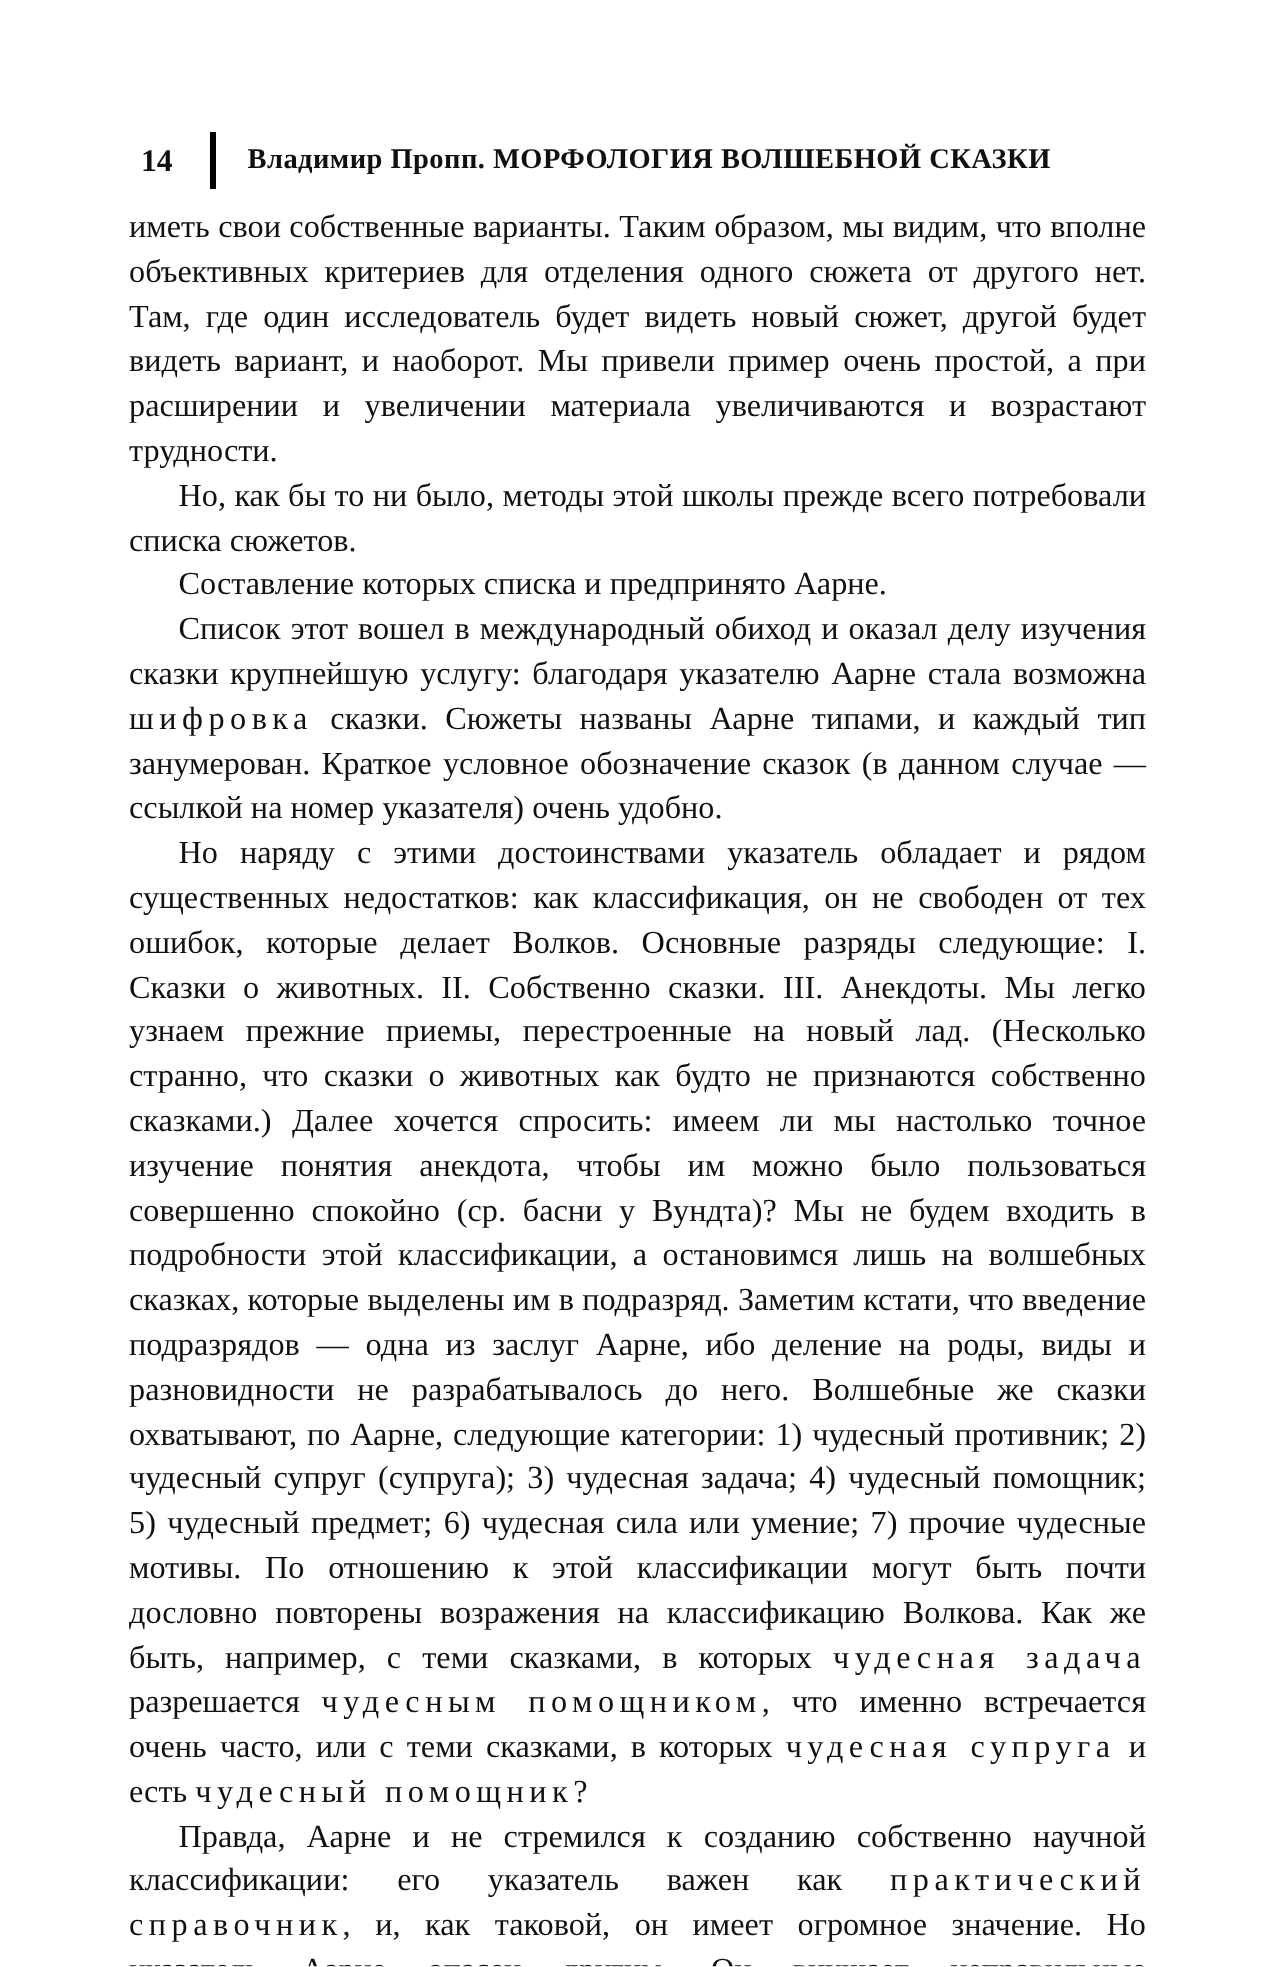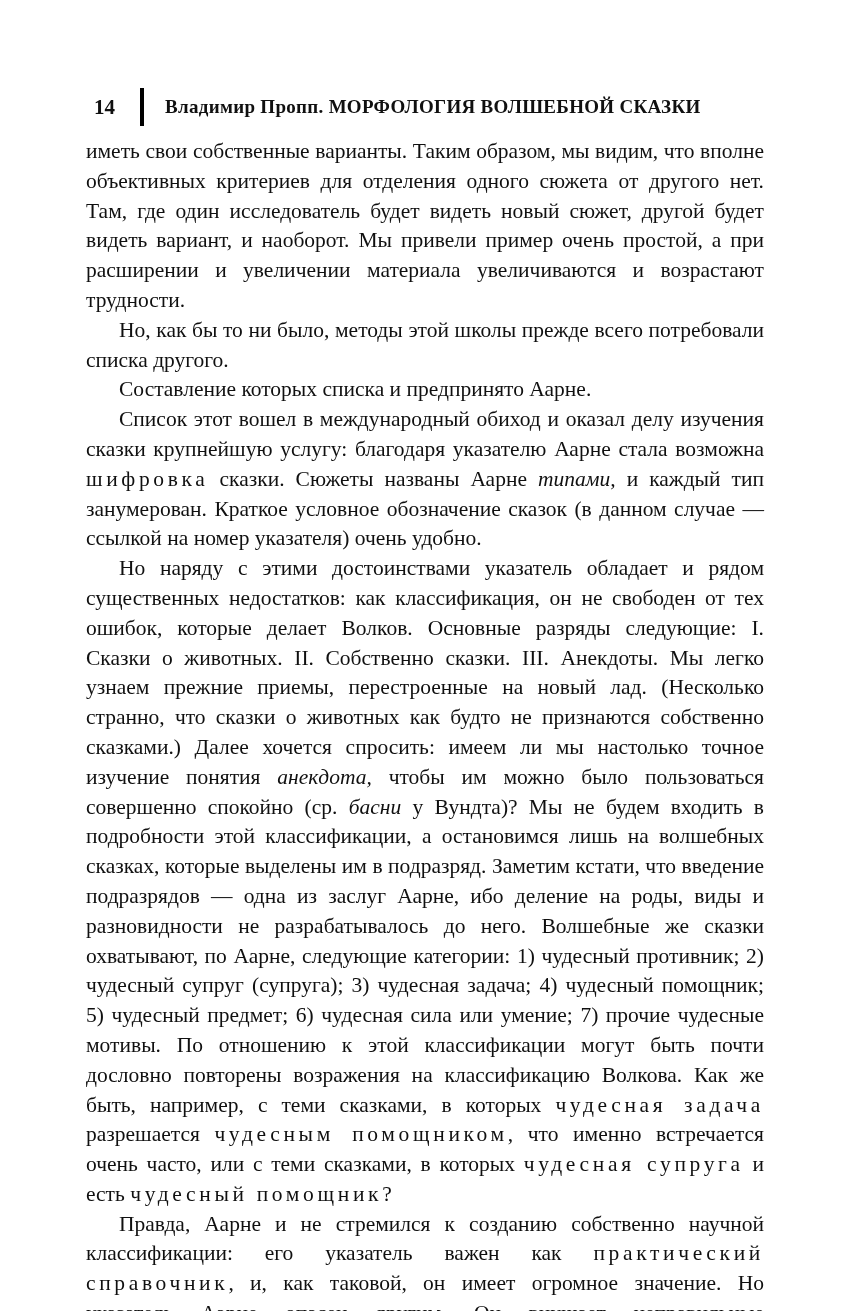--- a/index.html
+++ b/index.html
@@ -58,41 +58,40 @@
     text-justify: inter-word;
   }
   .page-body p {
     margin: 0;
     padding: 0;
   }
   .page-body p.indent {
     text-indent: 33px;
   }
   .it {
-    font-style: italic;
   }
   .sp {
     letter-spacing: 0.17em;
     margin-top: 24px;
   }
 </style>
 </head>
 <body>
 
 <div class="page">
 
   <div class="running-head">
     <span class="page-num">14</span>
     <span class="head-bar"></span>
     <span class="head-title">Владимир Пропп. МОРФОЛОГИЯ ВОЛШЕБНОЙ СКАЗКИ</span>
   </div>
 
   <div class="page-body">
 
   <p><span>иметь свои собственные варианты. Таким образом, мы видим, что вполне объективных критериев для отделения одного сюжета от другого нет. Там, где один исследователь будет видеть новый сюжет, другой будет видеть вариант, и наоборот. Мы привели пример очень простой, а при расширении и увеличении материала увеличиваются и возрастают трудности.</span></p>
-      <p class="indent"><span>Но, как бы то ни было, методы этой школы прежде всего потребовали списка другого.</span></p>
+      <p class="indent"><span>Но, как бы то ни было, методы этой школы прежде всего потребовали списка сюжетов.</span></p>
       <p class="indent"><span>Составление которых списка и предпринято Аарне.</span></p>
       <p class="indent"><span>Список этот вошел в международный обиход и оказал делу изучения сказки крупнейшую услугу: благодаря указателю Аарне стала возможна </span><span class="sp">шифровка</span><span> сказки. Сюжеты названы Аарне </span><span class="it">типами,</span><span> и каждый тип занумерован. Краткое условное обозначение сказок (в данном случае — ссылкой на номер указателя) очень удобно.</span></p>
       <p class="indent"><span>Но наряду с этими достоинствами указатель обладает и рядом существенных недостатков: как классификация, он не свободен от тех ошибок, которые делает Волков. Основные разряды следующие: I. Сказки о животных. II. Собственно сказки. III. Анекдоты. Мы легко узнаем прежние приемы, перестроенные на новый лад. (Несколько странно, что сказки о животных как будто не признаются собственно сказками.) Далее хочется спросить: имеем ли мы настолько точное изучение понятия </span><span class="it">анекдота,</span><span> чтобы им можно было пользоваться совершенно спокойно (ср. </span><span class="it">басни</span><span> у Вундта)? Мы не будем входить в подробности этой классификации, а остановимся лишь на волшебных сказках, которые выделены им в подразряд. Заметим кстати, что введение подразрядов — одна из заслуг Аарне, ибо деление на роды, виды и разновидности не разрабатывалось до него. Волшебные же сказки охватывают, по Аарне, следующие категории: 1) чудесный противник; 2) чудесный супруг (супруга); 3) чудесная задача; 4) чудесный помощник; 5) чудесный предмет; 6) чудесная сила или умение; 7) прочие чудесные мотивы. По отношению к этой классификации могут быть почти дословно повторены возражения на классификацию Волкова. Как же быть, например, с теми сказками, в которых </span><span class="sp">чудесная задача</span><span> разрешается </span><span class="sp">чудесным помощником</span><span>, что именно встречается очень часто, или с теми сказками, в которых </span><span class="sp">чудесная супруга</span><span> и есть </span><span class="sp">чудесный помощник</span><span>?</span></p>
       <p class="indent"><span>Правда, Аарне и не стремился к созданию собственно научной классификации: его указатель важен как </span><span class="sp">практический справочник</span><span>, и, как таковой, он имеет огромное значение. Но указатель Аарне опасен другим. Он внушает неправильные представления по существу. Четкого распределения на типы фактически не</span></p>
     </div>
 
 </div>
 
 </body></html>

